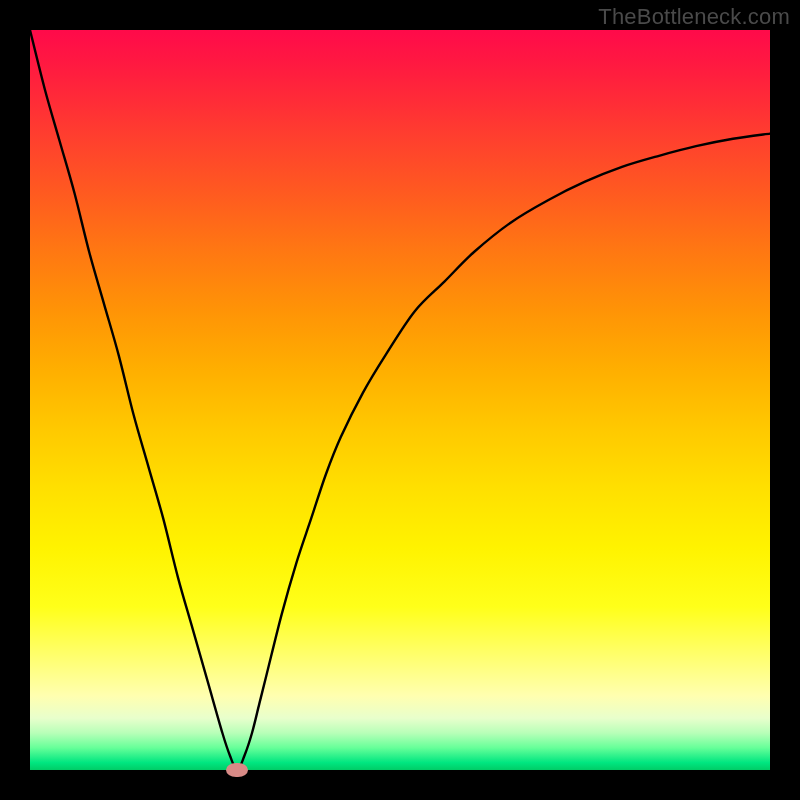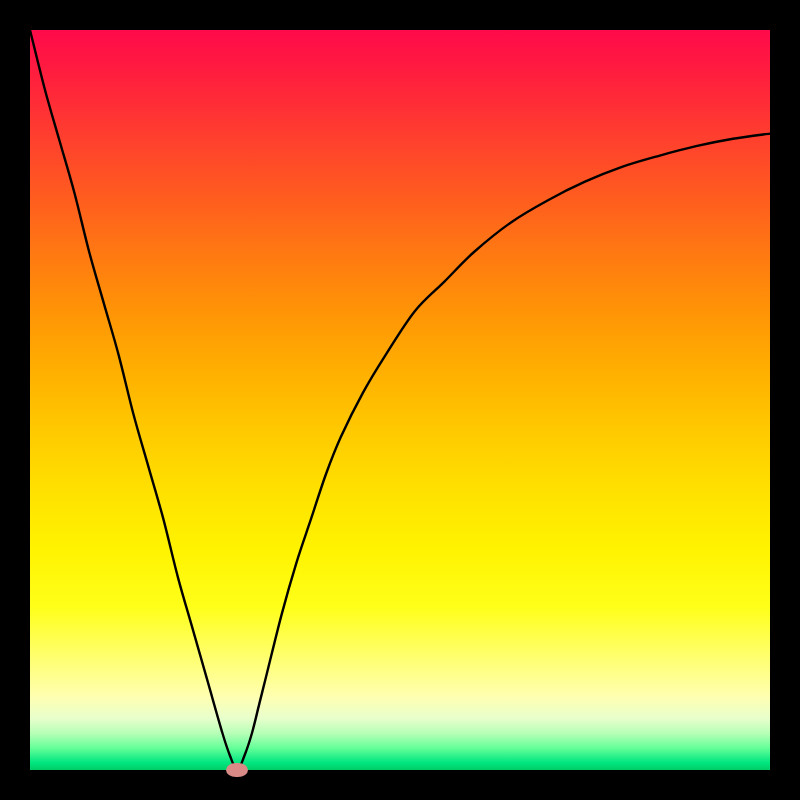--- a/index.html
+++ b/index.html
@@ -69,20 +69,21 @@
     background: #d88a86;
     border-radius: 50% / 55%;
     transform: translate(-50%, -50%);
   }
 </style>
 </head>
 <body>
 
 <div class="frame">
 
+  <div class="watermark">TheBottleneck.com</div>
 
   <div class="plot">
 
     <svg class="curve" viewBox="0 0 740 740" preserveAspectRatio="none">
       <path id="curve-path" d="M 0.00 0.00 C 2.47 9.87, 9.87 40.70, 14.80 59.20 C 19.73 77.70, 24.67 93.73, 29.60 111.00 C 34.53 128.27, 39.47 144.30, 44.40 162.80 C 49.33 181.30, 54.27 203.50, 59.20 222.00 C 64.13 240.50, 69.07 256.53, 74.00 273.80 C 78.93 291.07, 83.87 307.10, 88.80 325.60 C 93.73 344.10, 98.67 366.30, 103.60 384.80 C 108.53 403.30, 113.47 419.33, 118.40 436.60 C 123.33 453.87, 128.27 469.90, 133.20 488.40 C 138.13 506.90, 143.07 529.10, 148.00 547.60 C 152.93 566.10, 157.87 582.13, 162.80 599.40 C 167.73 616.67, 172.67 633.93, 177.60 651.20 C 182.53 668.47, 188.70 690.67, 192.40 703.00 C 196.10 715.33, 197.33 719.03, 199.80 725.20 C 202.27 731.37, 204.73 740.00, 207.20 740.00 C 209.67 740.00, 212.13 731.37, 214.60 725.20 C 217.07 719.03, 219.53 711.63, 222.00 703.00 C 224.47 694.37, 226.93 683.27, 229.40 673.40 C 231.87 663.53, 233.10 658.60, 236.80 643.80 C 240.50 629.00, 246.67 603.10, 251.60 584.60 C 256.53 566.10, 261.47 548.83, 266.40 532.80 C 271.33 516.77, 276.27 503.20, 281.20 488.40 C 286.13 473.60, 291.07 457.57, 296.00 444.00 C 300.93 430.43, 304.63 420.57, 310.80 407.00 C 316.97 393.43, 325.60 376.17, 333.00 362.60 C 340.40 349.03, 346.57 339.17, 355.20 325.60 C 363.83 312.03, 374.93 293.53, 384.80 281.20 C 394.67 268.87, 404.53 261.47, 414.40 251.60 C 424.27 241.73, 432.90 231.87, 444.00 222.00 C 455.10 212.13, 468.67 201.03, 481.00 192.40 C 493.33 183.77, 505.67 176.98, 518.00 170.20 C 530.33 163.42, 542.67 157.25, 555.00 151.70 C 567.33 146.15, 579.67 141.22, 592.00 136.90 C 604.33 132.58, 616.67 129.25, 629.00 125.80 C 641.33 122.35, 653.67 119.02, 666.00 116.18 C 678.33 113.34, 690.67 110.88, 703.00 108.78 C 715.33 106.68, 733.83 104.46, 740.00 103.60" stroke="#000" stroke-width="2.4" fill="none" stroke-linecap="round" stroke-linejoin="round"></path>
     </svg>
 
     <div id="min-marker" class="marker" style="left: 207.2px; top: 740px;"></div>
 
   </div>

